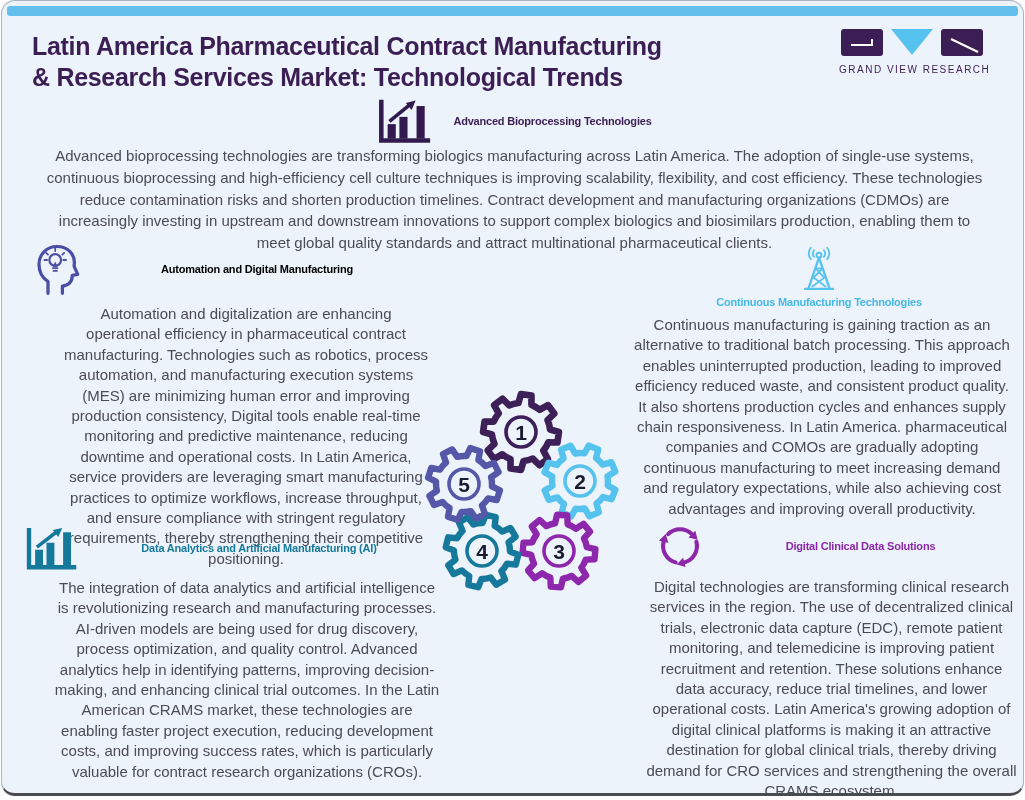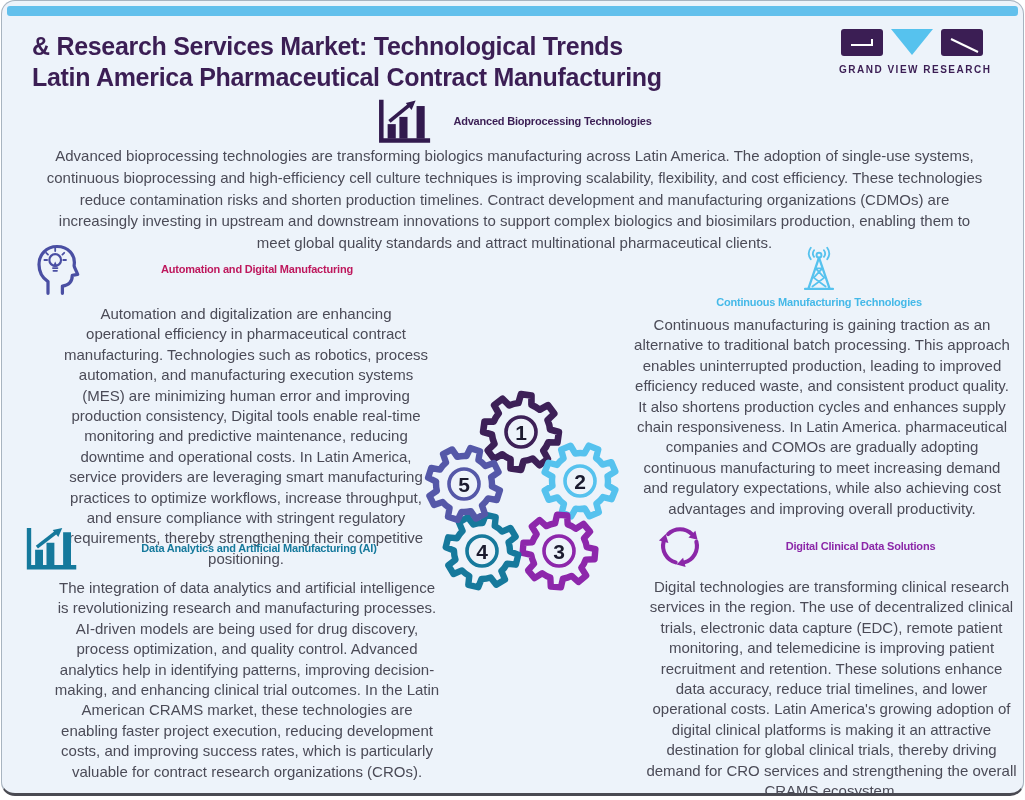--- a/index.html
+++ b/index.html
@@ -5,37 +5,37 @@
   html,body{margin:0;padding:0;background:#ffffff;font-family:"Liberation Sans",sans-serif;}
   .card{
     position:relative;width:1023px;height:796px;margin:0 auto;
     background:#edf3fa;border:1px solid #a8b4c0;border-bottom:3px solid #4a4a52;
     border-radius:14px;overflow:hidden;box-sizing:border-box;
   }
   .top-bar{position:absolute;left:5px;right:5px;top:5px;height:10px;background:#63c0ec;border-radius:3px;}
   .page-title{position:absolute;left:30px;top:30px;font-size:25px;font-weight:bold;
     color:#3b1e54;line-height:31px;letter-spacing:-0.3px;}
   .logo{position:absolute;right:34px;top:28px;width:150px;text-align:center;}
-  .logo-text{margin-top:3px;font-size:10px;font-weight:bold;letter-spacing:1.5px;color:#3b1e54;white-space:nowrap;}
+  .logo-text{margin-top:3px;font-size:10px;font-weight:normal;letter-spacing:1.5px;color:#3b1e54;white-space:nowrap;}
 
   .sec-header{display:flex;align-items:center;}
   .sec-title{font-weight:bold;font-size:11px;letter-spacing:-0.2px;flex:1;text-align:center;}
   .body-text{color:#4b4b57;font-size:15px;line-height:20.4px;text-align:center;margin:0;}
 
   .bio-header{position:absolute;left:0;top:96px;width:100%;display:flex;justify-content:center;align-items:center;gap:20px;}
   .bio-header .sec-title{flex:none;color:#3b1e54;}
   .bio-body{position:absolute;left:40px;top:144px;width:945px;line-height:21.8px;}
 
   .col{position:absolute;}
   .col-automation{left:28px;top:240px;width:400px;}
   .col-continuous{left:598px;top:243px;width:412px;}
   .col-data{left:20px;top:524px;width:418px;}
   .col-digital{left:612px;top:521px;width:403px;}
   .col .body-text{margin-top:7px;margin-left:32px;}
-  .col-automation .sec-title{color:#be185d;}
+  .col-automation .sec-title{color:#000000;}
   .col-continuous .sec-title{color:#45b9e8;}
   .col-continuous .sec-header{padding-left:26px;flex-direction:column;}
   .col-data .sec-title{color:#15799c;}
   .col-digital .sec-title{color:#8b27a8;}
   .col-digital .sec-header{padding-left:42px;}
 
   .icon{flex:none;display:block;}
   .ic-purple{color:#321a4e;}
   .ic-indigo{color:#4a4fa3;}
   .ic-sky{color:#56c2ee;}
@@ -45,22 +45,22 @@
   .gears{position:absolute;left:408px;top:385px;}
   .gear-num{font-family:"Liberation Sans",sans-serif;font-size:21px;font-weight:bold;fill:#1b1b2f;}
 </style>
 </head>
 <body>
 
 <div class="card">
   <div class="top-bar"></div>
 
   <div class="page-title">
+    <div>Latin America Pharmaceutical Contract Manufacturing</div>
     <div>&amp; Research Services Market: Technological Trends</div>
-    <div>Latin America Pharmaceutical Contract Manufacturing</div>
   </div>
 
   <div class="logo">
     <svg width="150" height="28" viewBox="0 0 150 28">
       <rect x="2" y="0" width="42" height="27" rx="3" fill="#3b1e54"></rect>
       <path d="M12,16 H33 V10" stroke="#ffffff" stroke-width="2" fill="none"></path>
       <polygon points="52,0 94,0 73,26" fill="#56c2ee"></polygon>
       <rect x="102" y="0" width="42" height="27" rx="3" fill="#3b1e54"></rect>
       <path d="M112,10 L139,23" stroke="#ffffff" stroke-width="2" fill="none"></path>
     </svg>

